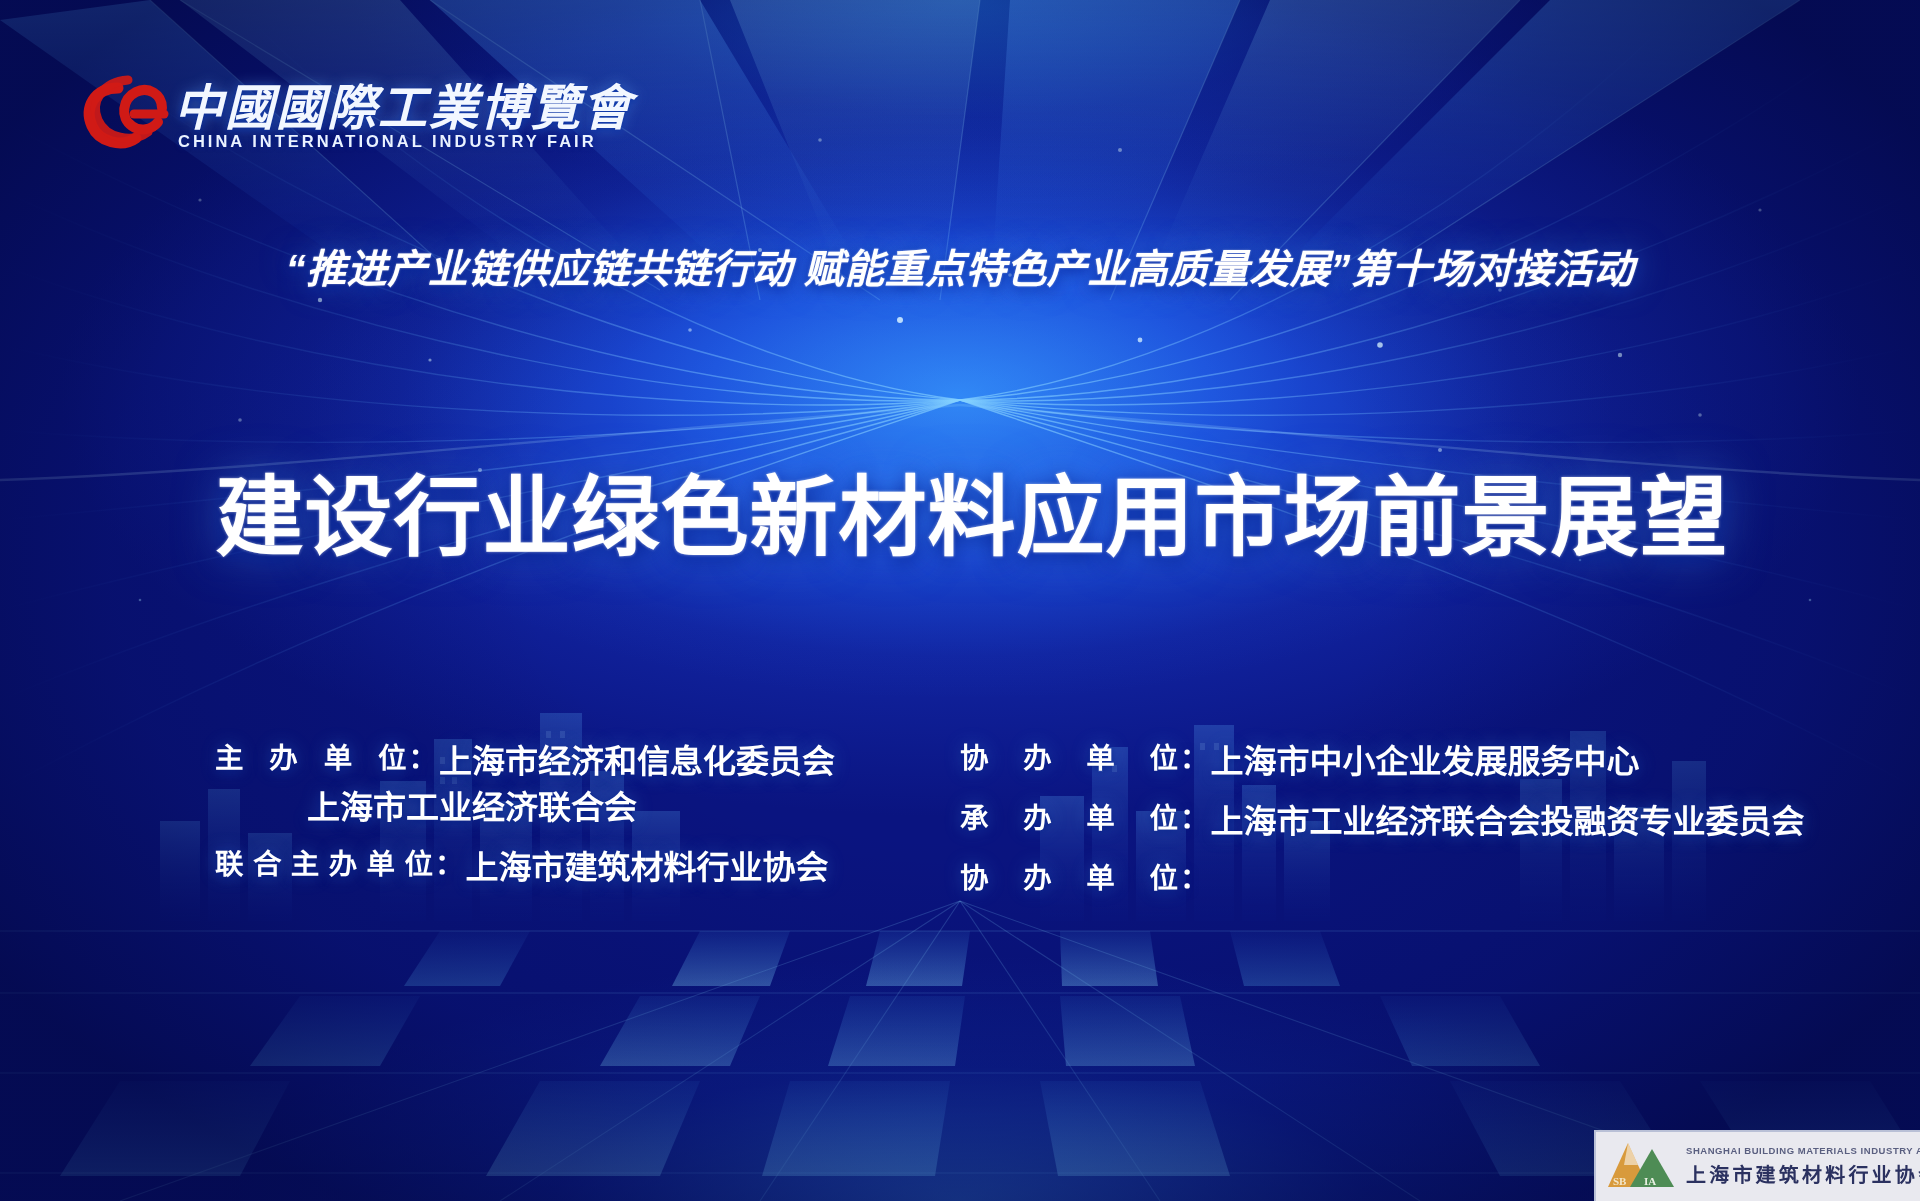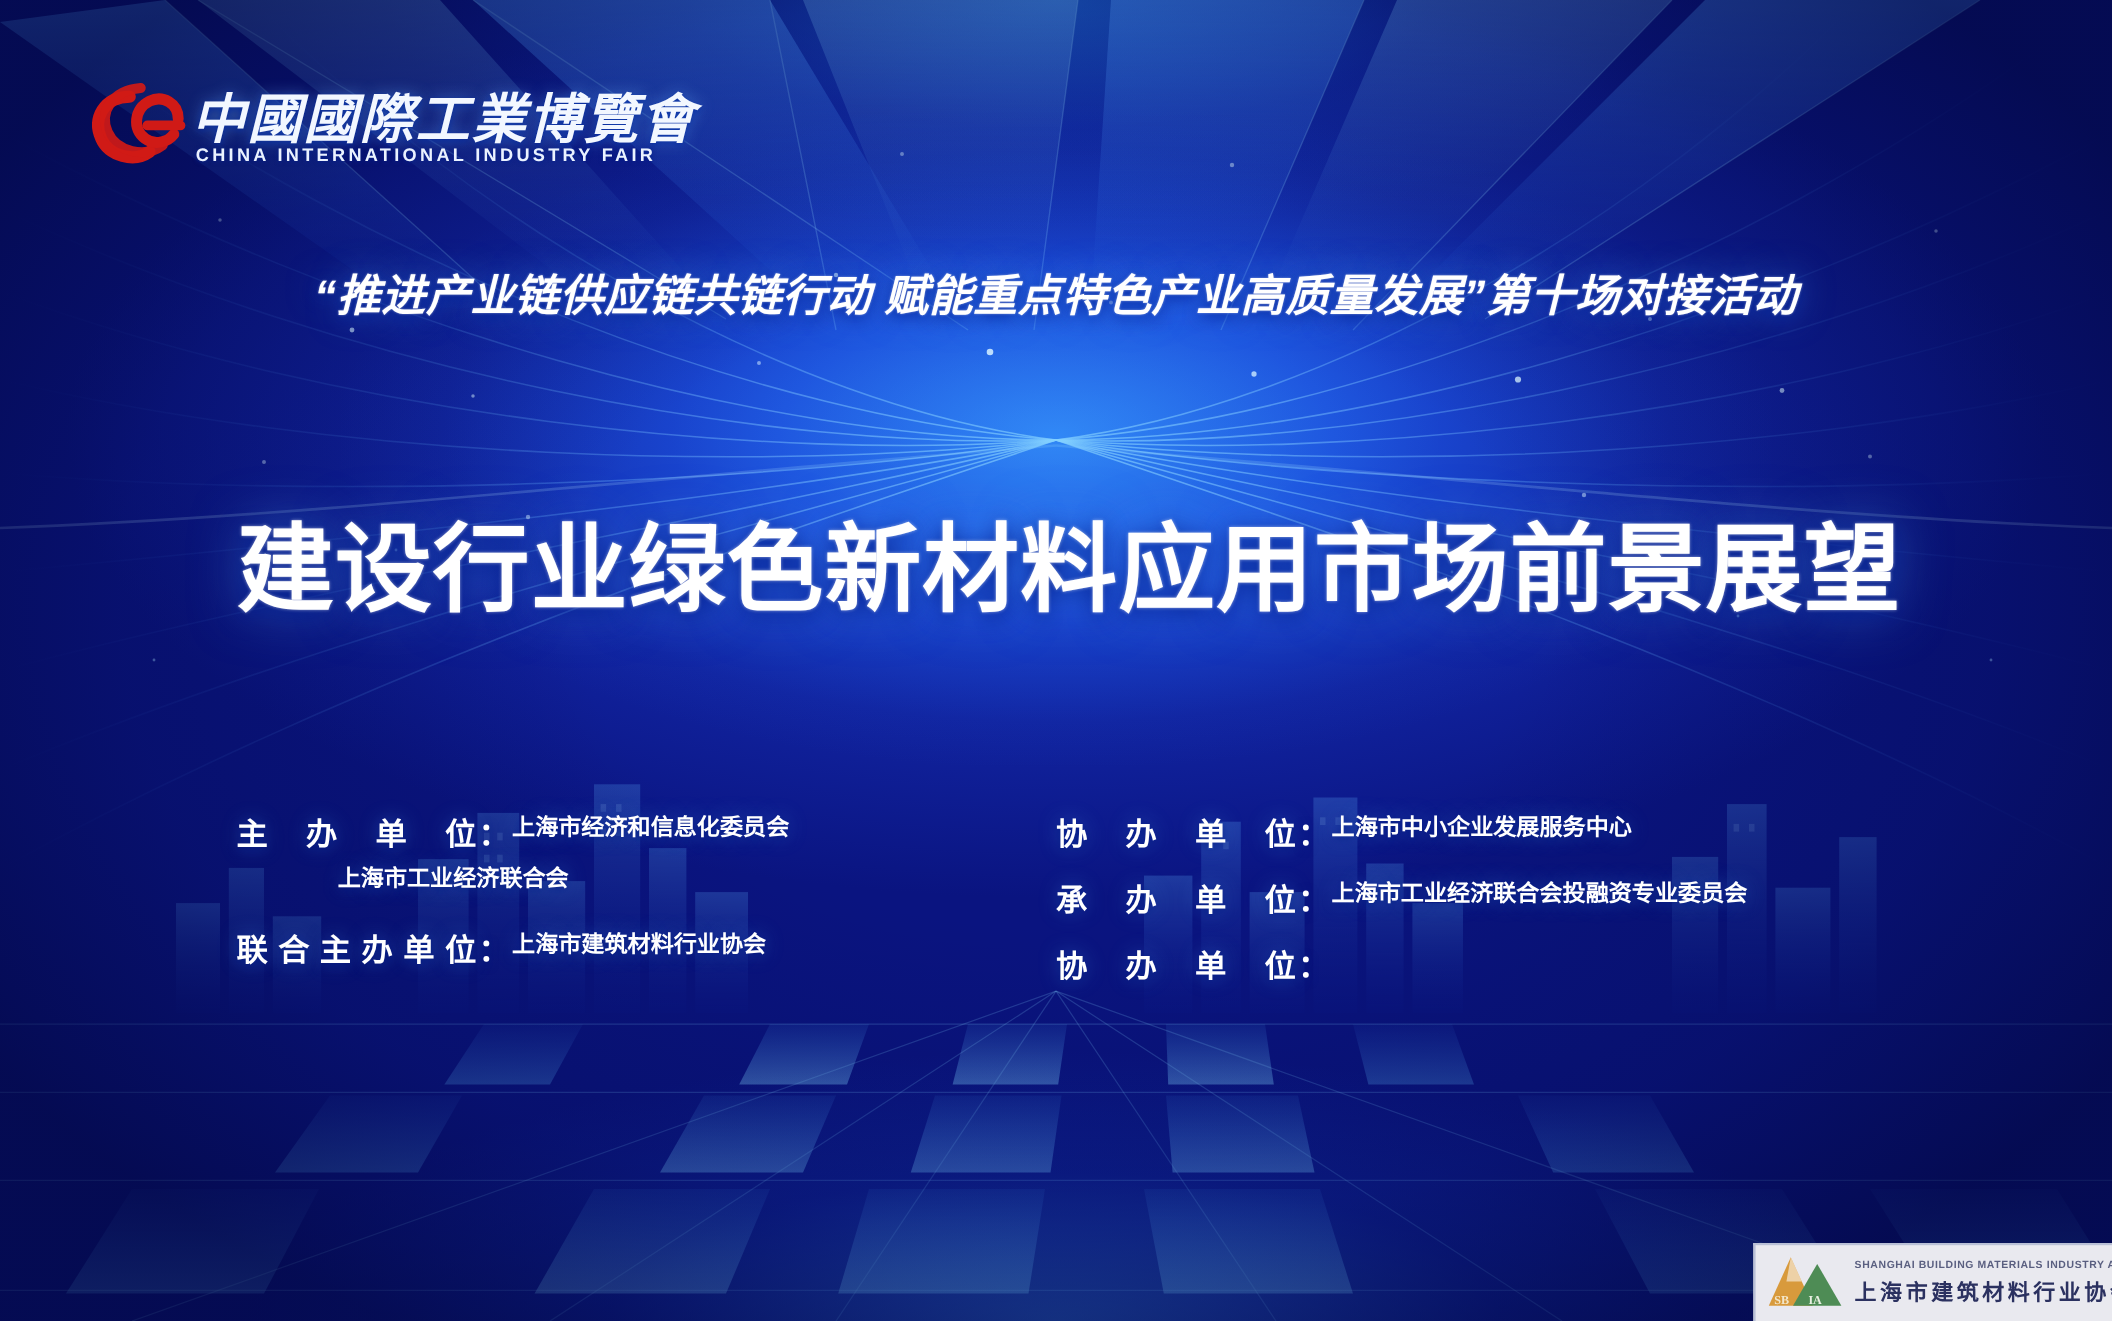--- a/index.html
+++ b/index.html
@@ -204,21 +204,21 @@
   .org-col.right .org-label { width: 218px; }
 
   .org-colon {
     font-size: 28.5px;
     font-weight: bold;
     color: #ffffff;
     padding: 0 2px;
     text-shadow: 0 2px 9px rgba(0,25,130,.95);
   }
   .org-value {
-    font-size: 21px;
+    font-size: 33px;
     font-weight: bold;
     color: #ffffff;
     text-shadow: 0 2px 9px rgba(0,25,130,.95), 0 0 18px rgba(90,170,255,.40);
   }
   .org-value.indented { margin-left: 92px; }
 
   
   .sbmia {
     position: absolute;
     right: 0;

